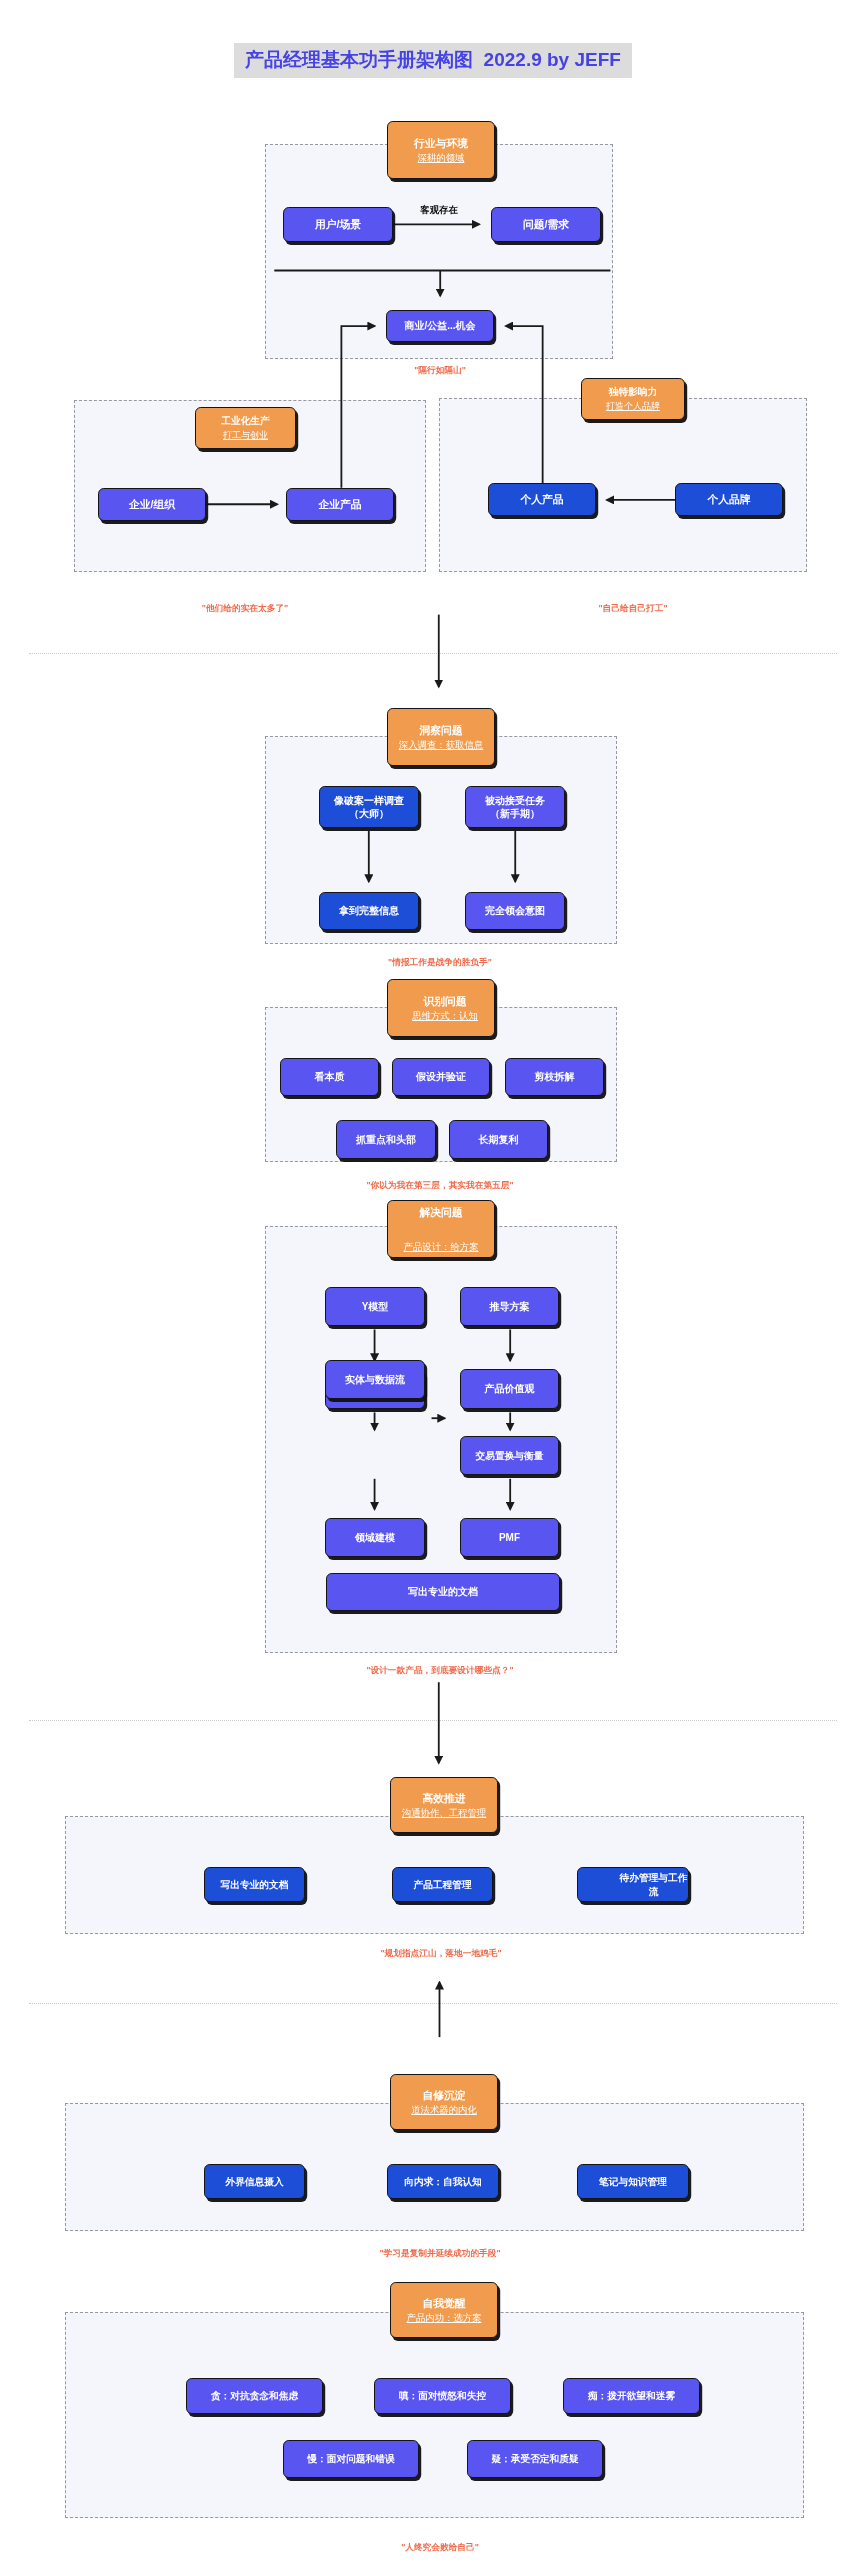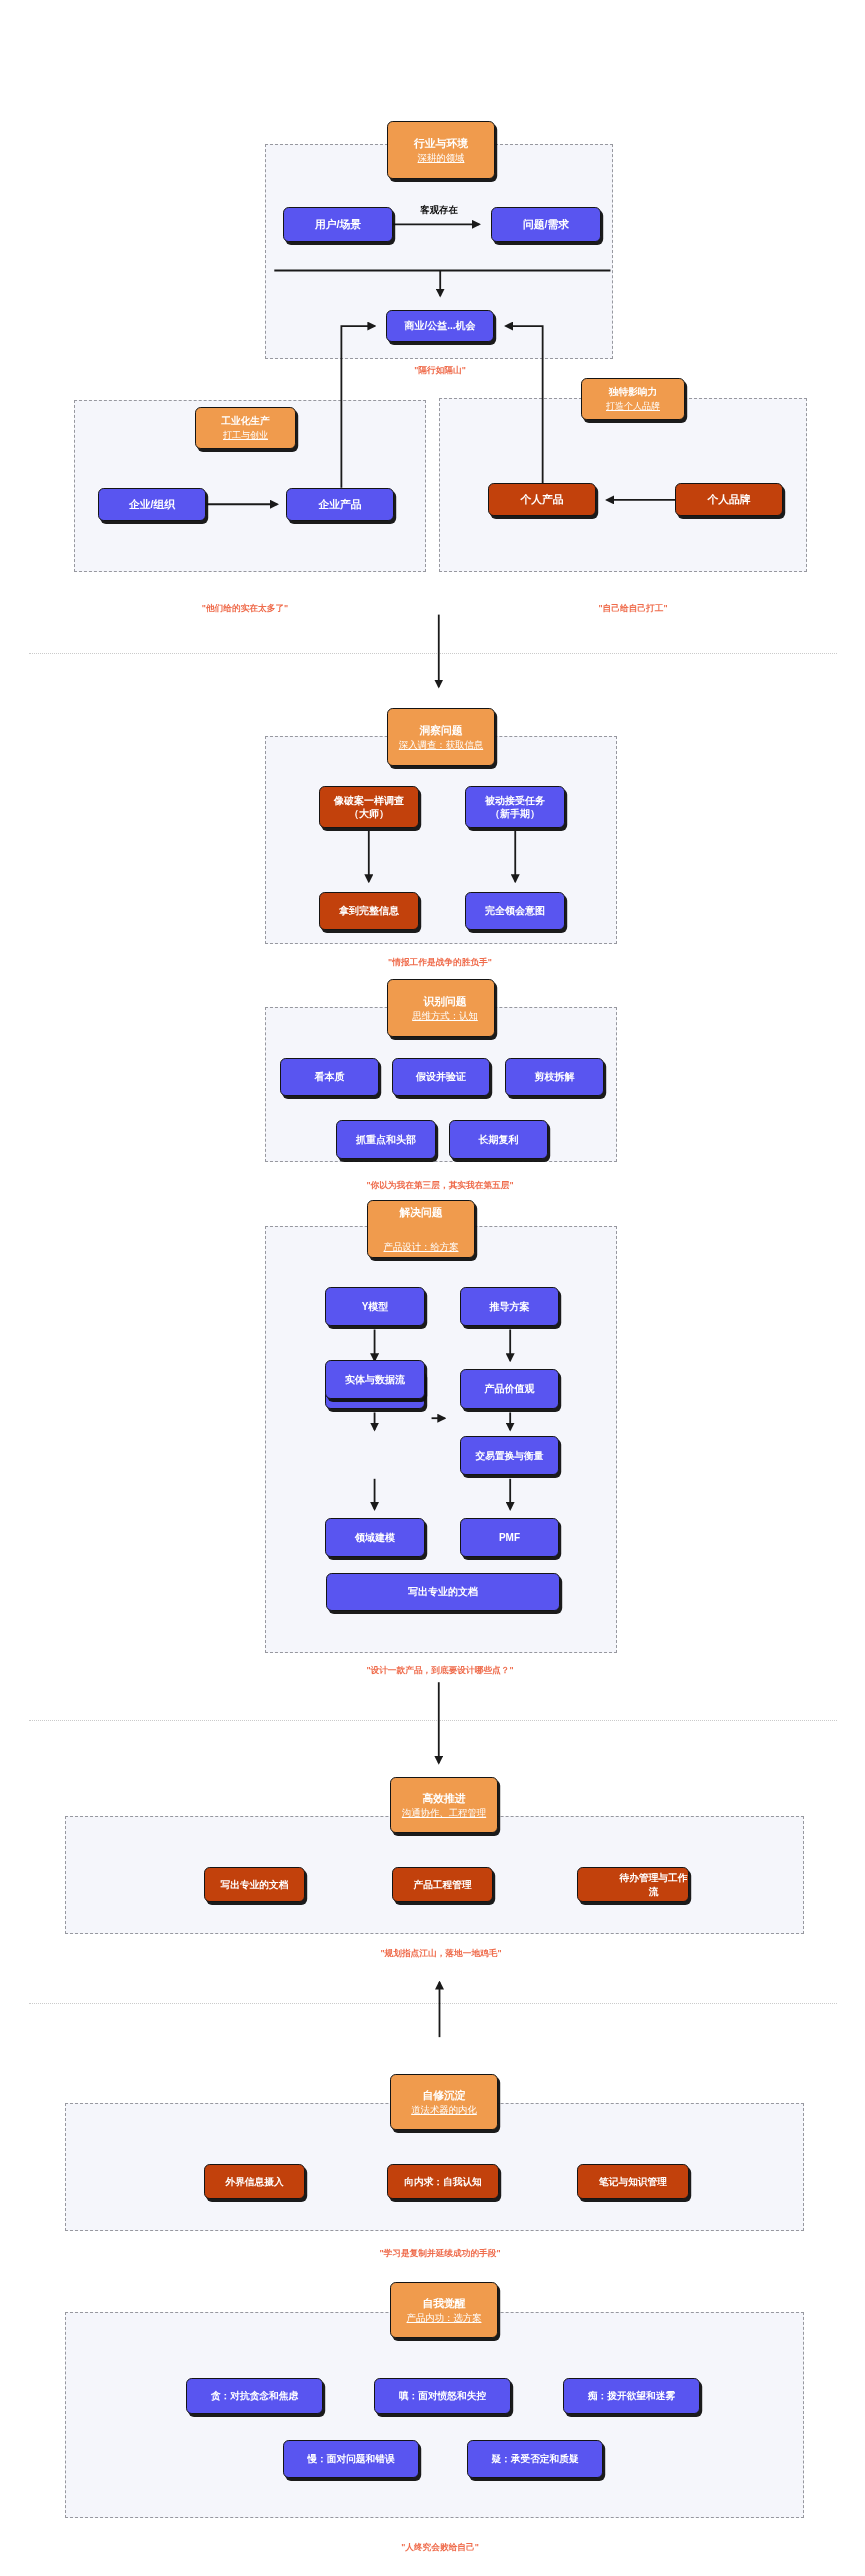--- a/index.html
+++ b/index.html
@@ -16,38 +16,41 @@
          display:flex; flex-direction:column; align-items:center; justify-content:center; text-align:center; }
   .hdr .t { font-size:10.8px; font-weight:bold; line-height:1.5; }
   .hdr .s { font-size:9.4px; text-decoration:underline; line-height:1.5; }
   .hdr.small .t { font-size:9.7px; }
   .hdr.small .s { font-size:9px; }
 
   .node { position:absolute; border:1.4px solid #141414; border-radius:5.8px; color:#fff; font-weight:bold;
           font-size:10.8px; display:flex; flex-direction:column; align-items:center; justify-content:center;
           text-align:center; box-shadow:2.2px 2.9px 0 rgba(15,15,15,.95); z-index:4; line-height:1.35; }
   .node.blue { background:#5955f0; }
-  .node.red  { background:#c2410c; }
+  .node.red  { background:#1d4ed8; }
   .node.f13  { font-size:9.7px; }
   .node.f14  { font-size:10px; }
 
   .quote { position:absolute; transform:translateX(-50%); color:#ef6b4b; font-size:8.7px; font-weight:bold;
            white-space:nowrap; z-index:4; }
 
   .edge-label { position:absolute; color:#111; font-size:9.4px; font-weight:bold; text-align:center; z-index:4; }
 
   .dotsep { position:absolute; left:29px; width:808px; border-top:1.4px dotted #cbcbcb; z-index:0; }
 
   svg.connectors { position:absolute; left:0; top:0; z-index:2; pointer-events:none; }
 </style>
 </head>
 <body>
 
 <div id="canvas">
 
+  <div class="page-title-wrap">
+    <span class="page-title">产品经理基本功手册架构图  2022.9 by JEFF</span>
+  </div>
 
   <div class="panel" style="left:265px;top:144px;width:348px;height:215px;"></div>
   <div class="panel" style="left:74px;top:400px;width:352px;height:172px;"></div>
   <div class="panel" style="left:439px;top:398px;width:368px;height:174px;"></div>
   <div class="panel" style="left:265px;top:736px;width:352px;height:208px;"></div>
   <div class="panel" style="left:265px;top:1007px;width:352px;height:155px;"></div>
   <div class="panel" style="left:265px;top:1226px;width:352px;height:427px;"></div>
   <div class="panel" style="left:65px;top:1816px;width:739px;height:118px;"></div>
   <div class="panel" style="left:65px;top:2103px;width:739px;height:128px;"></div>
   <div class="panel" style="left:65px;top:2312px;width:739px;height:206px;"></div>
@@ -131,21 +134,21 @@
     <div class="t">识别问题</div>
     <div class="s">思维方式：认知</div>
   </div>
   <div class="node blue f14" style="left:280px;top:1058px;width:99px;height:38px;">看本质</div>
   <div class="node blue f14" style="left:392px;top:1058px;width:98px;height:38px;">假设并验证</div>
   <div class="node blue f14" style="left:505px;top:1058px;width:99px;height:38px;">剪枝拆解</div>
   <div class="node blue f14" style="left:336px;top:1120px;width:100px;height:39px;">抓重点和头部</div>
   <div class="node blue f14" style="left:449px;top:1120px;width:99px;height:39px;">长期复利</div>
   <div class="quote" style="left:440px;top:1180px;">"你以为我在第三层，其实我在第五层"</div>
 
-  <div class="hdr" style="left:367px;top:1200px;width:108px;height:58px;gap:20px;">
+  <div class="hdr" style="left:387px;top:1200px;width:108px;height:58px;gap:20px;">
     <div class="t">解决问题</div>
     <div class="s">产品设计：给方案</div>
   </div>
   <div class="node blue f14" style="left:325px;top:1287px;width:100px;height:39px;">Y模型</div>
   <div class="node blue f14" style="left:460px;top:1287px;width:99px;height:39px;">推导方案</div>
   <div class="node blue f14" style="left:325px;top:1369px;width:100px;height:40px;">业务流分析</div>
   <div class="node blue f14" style="left:460px;top:1369px;width:99px;height:40px;">产品价值观</div>
   <div class="node blue f14" style="left:325px;top:1360px;width:100px;height:39px;">实体与数据流</div>
   <div class="node blue f13" style="left:460px;top:1436px;width:99px;height:39px;">交易置换与衡量</div>
   <div class="node blue f14" style="left:325px;top:1518px;width:100px;height:39px;">领域建模</div>

